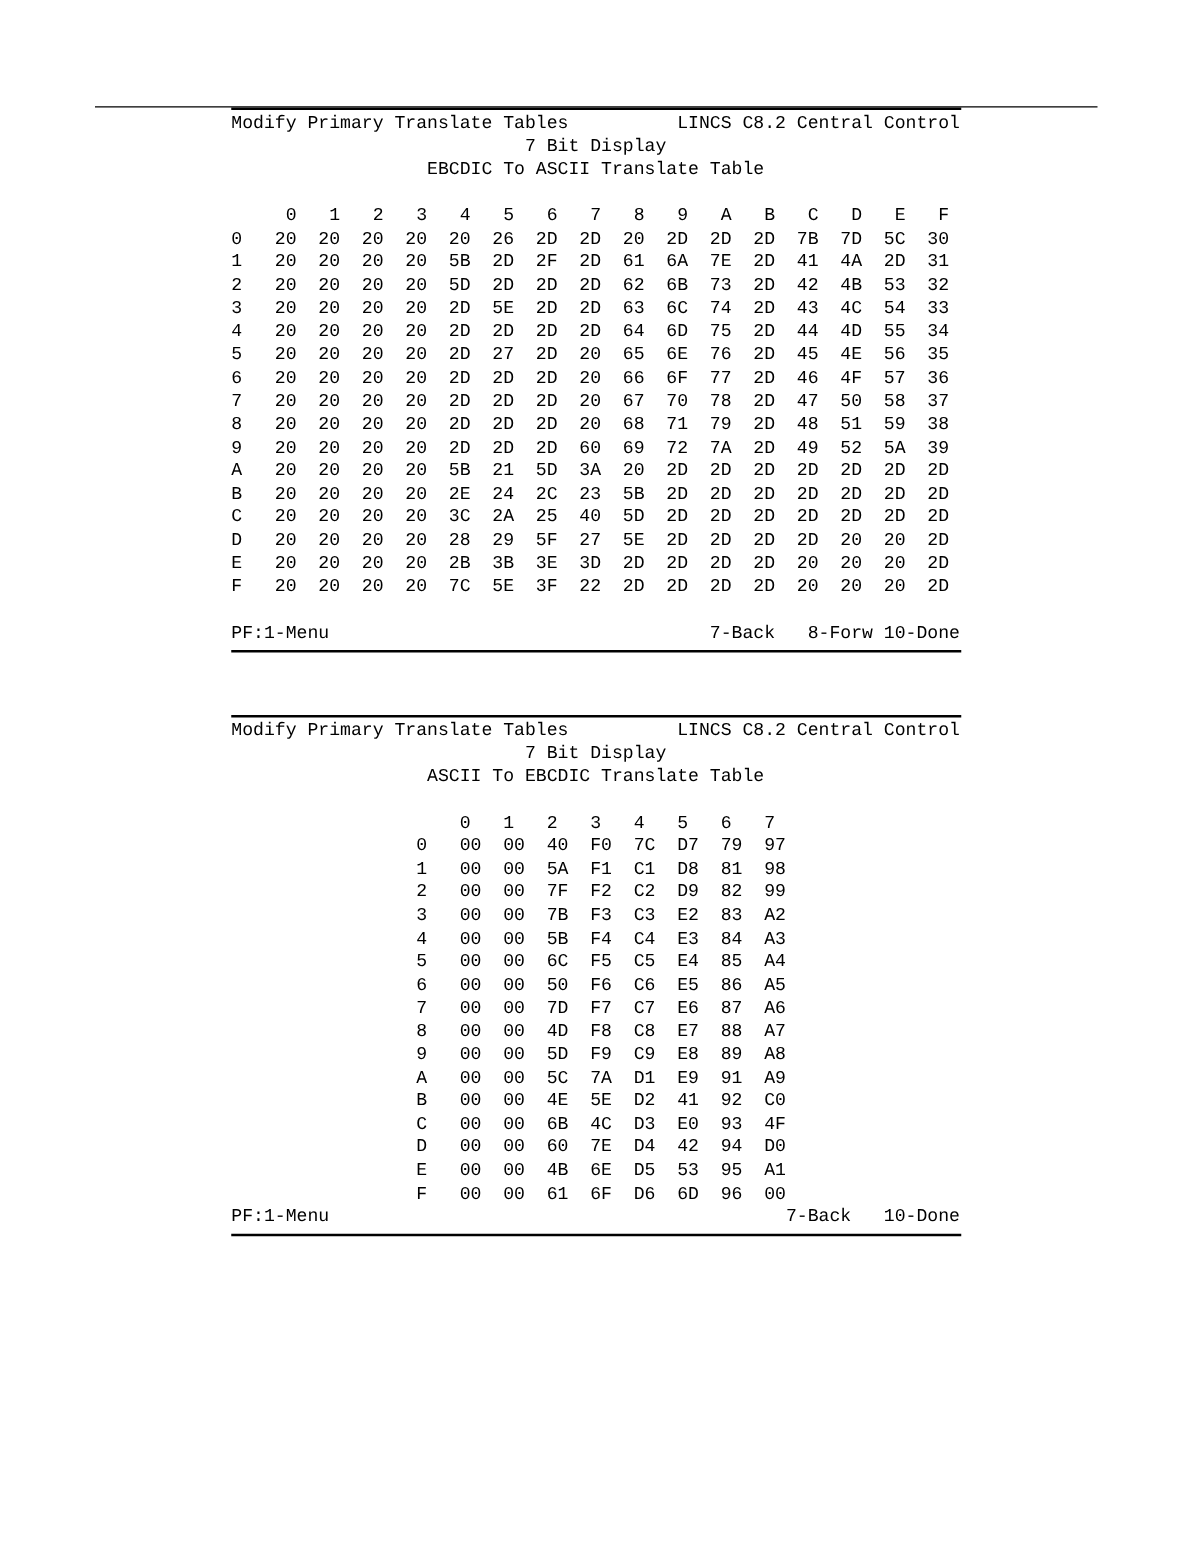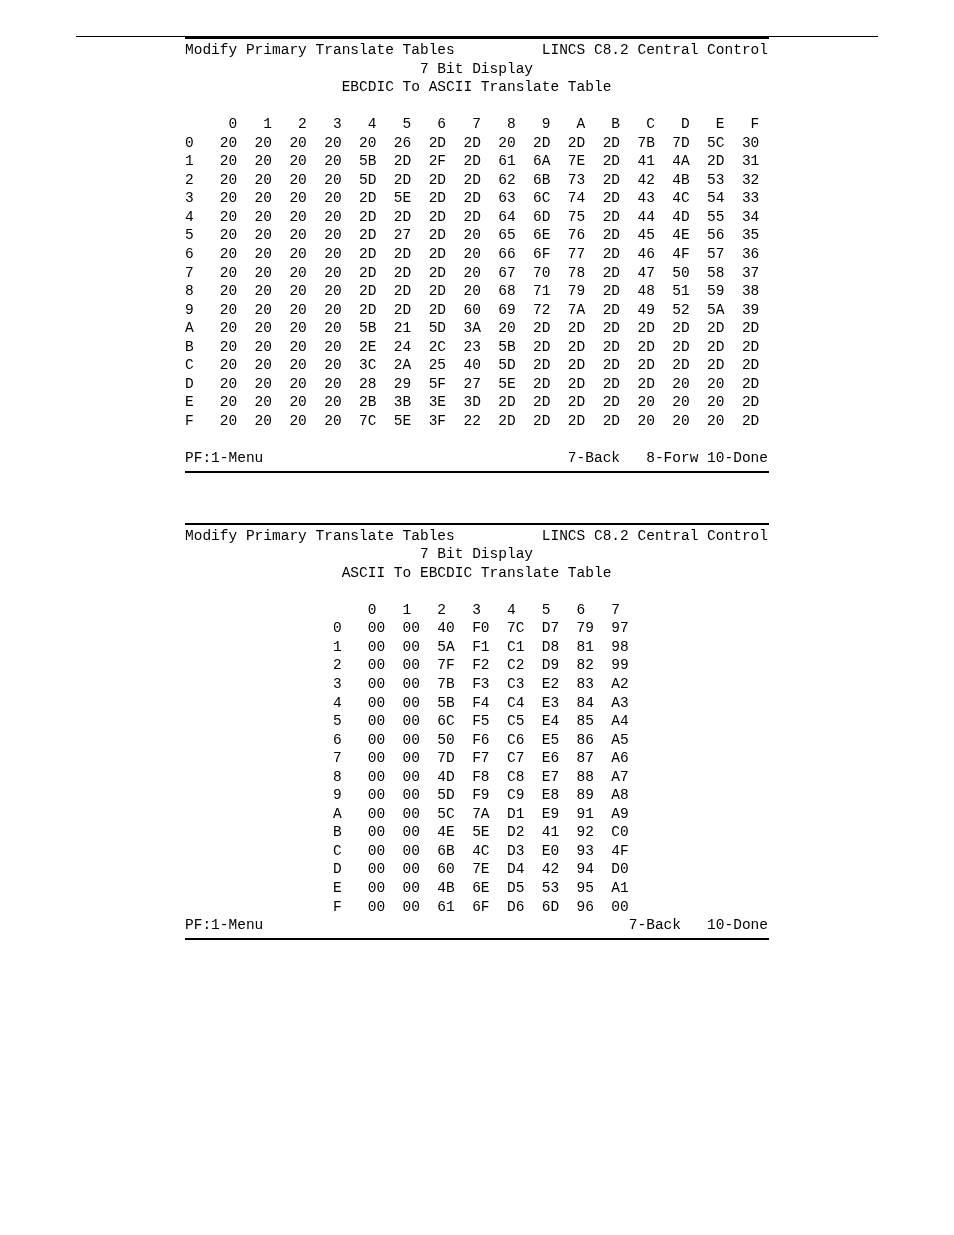--- a/index.html
+++ b/index.html
@@ -8,21 +8,21 @@
     background: #fff;
     color: #000;
     font-family: "Courier New", Courier, monospace;
     font-size: 14.5px;
     line-height: 1.28;
   }
   .page {
     width: 954px;
     min-height: 1235px;
     box-sizing: border-box;
-    padding-top: 36px;
+    padding-top: 85px;
   }
   .hr-top {
     border-top: 1px solid #000;
     margin: 0 76px 0 76px;
   }
   .panel {
     margin: 0 auto;
   }
   .panel-inner {
     margin: 0 185px 0 185px;

